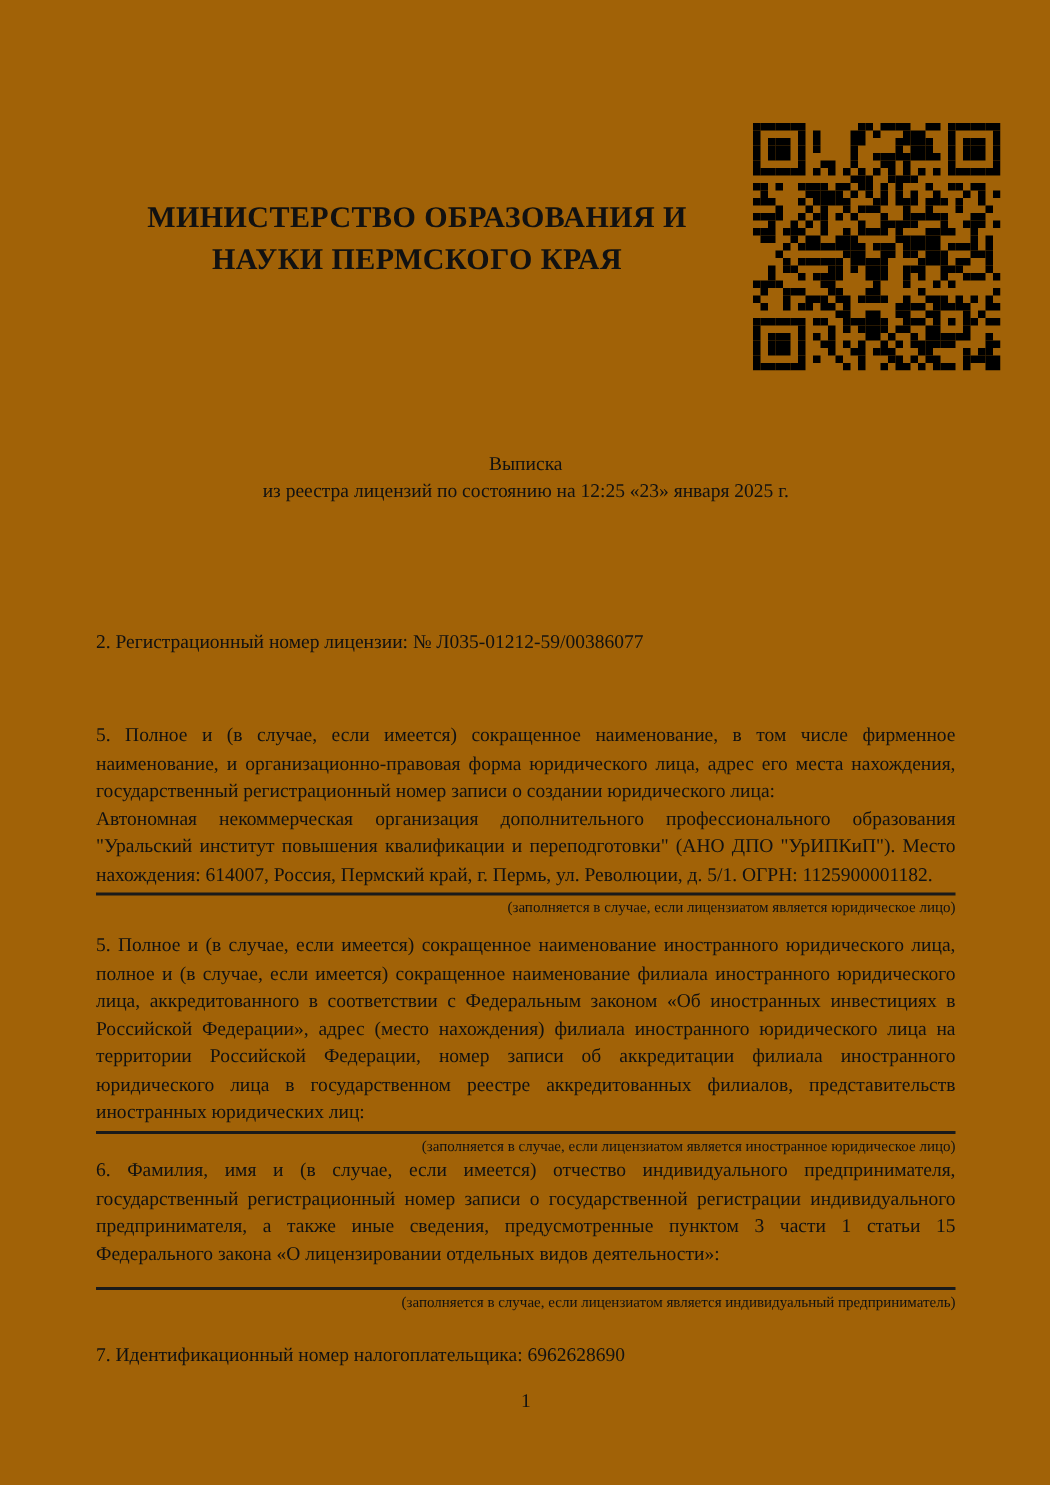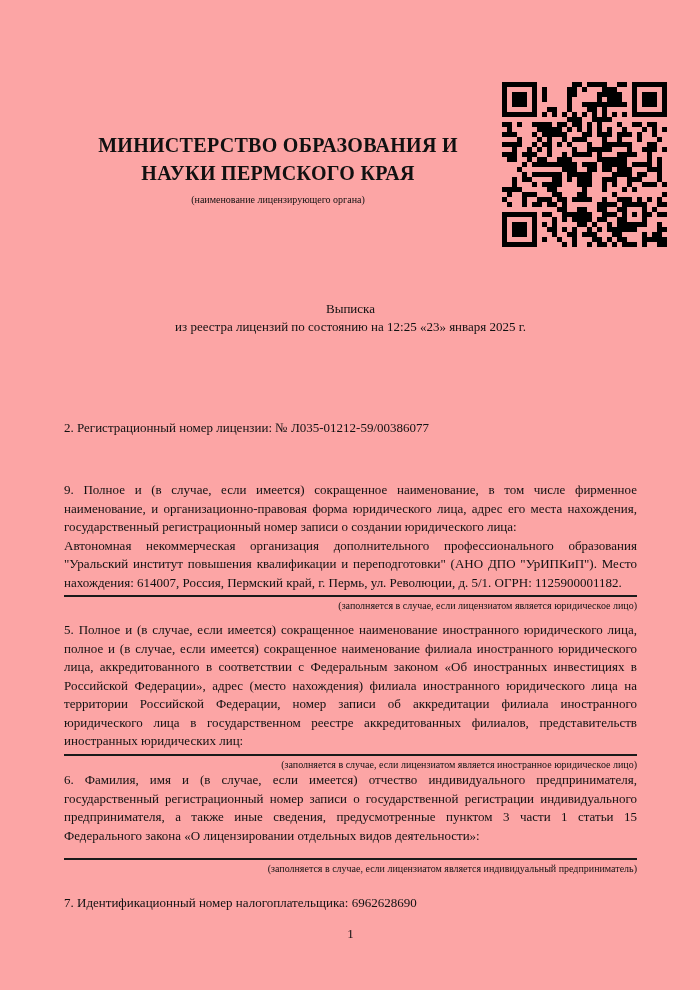--- a/index.html
+++ b/index.html
@@ -1,19 +1,19 @@
 <!DOCTYPE html>
 <html><head>
 <meta charset="utf-8">
 <style>
   html,body{margin:0;padding:0;background:#e9e9e9;}
   .page{
     position:relative;
     width:700px;height:990px;
-    background:#fca5a5;
+    background:#a16207;
     color:#111;
     font-family:"Liberation Serif","DejaVu Serif",serif;
     overflow:hidden;
     margin:0 auto;
   }
   .abs{position:absolute;left:64px;width:573px;}
   .ministry{
     top:131px;left:64px;width:428px;
     text-align:center;
     font-weight:bold;
@@ -78,21 +78,20 @@
     font-size:13px;
   }
 </style>
 </head>
 <body>
 
 <div class="page">
 
   <div class="abs ministry">
     <div>МИНИСТЕРСТВО ОБРАЗОВАНИЯ И НАУКИ ПЕРМСКОГО КРАЯ</div>
-    <div class="org-caption">(наименование лицензирующего органа)</div>
   </div>
 
   <div class="qr">
     <svg id="qr-svg" width="165" height="165" viewBox="0 0 165 165" fill="#000">
         <rect x="0" y="0" width="5" height="5"></rect>
         <rect x="5" y="0" width="5" height="5"></rect>
         <rect x="10" y="0" width="5" height="5"></rect>
         <rect x="15" y="0" width="5" height="5"></rect>
         <rect x="20" y="0" width="5" height="5"></rect>
         <rect x="25" y="0" width="5" height="5"></rect>
@@ -631,21 +630,21 @@
   <div class="abs doc-title">
     <div>Выписка</div>
     <div>из реестра лицензий по состоянию на 12:25 «23» января 2025 г.</div>
   </div>
 
 
   <div class="abs body-text item2">2. Регистрационный номер лицензии: № Л035-01212-59/00386077</div>
 
 
   <div class="abs item4">
-    <p class="para">9. Полное и (в случае, если имеется) сокращенное наименование, в том числе фирменное наименование, и организационно-правовая форма юридического лица, адрес его места нахождения, государственный регистрационный номер записи о создании юридического лица:</p>
+    <p class="para">5. Полное и (в случае, если имеется) сокращенное наименование, в том числе фирменное наименование, и организационно-правовая форма юридического лица, адрес его места нахождения, государственный регистрационный номер записи о создании юридического лица:</p>
     <p class="para">Автономная некоммерческая организация дополнительного профессионального образования "Уральский институт повышения квалификации и переподготовки" (АНО ДПО "УрИПКиП"). Место нахождения: 614007, Россия, Пермский край, г. Пермь, ул. Революции, д. 5/1. ОГРН: 1125900001182.</p>
     <hr class="fill-rule">
     <div class="fill-caption">(заполняется в случае, если лицензиатом является юридическое лицо)</div>
   </div>
 
   <div class="abs item5">
     <p class="para">5. Полное и (в случае, если имеется) сокращенное наименование иностранного юридического лица, полное и (в случае, если имеется) сокращенное наименование филиала иностранного юридического лица, аккредитованного в соответствии с Федеральным законом «Об иностранных инвестициях в Российской Федерации», адрес (место нахождения) филиала иностранного юридического лица на территории Российской Федерации, номер записи об аккредитации филиала иностранного юридического лица в государственном реестре аккредитованных филиалов, представительств иностранных юридических лиц:</p>
     <hr class="fill-rule">
     <div class="fill-caption">(заполняется в случае, если лицензиатом является иностранное юридическое лицо)</div>
   </div>

